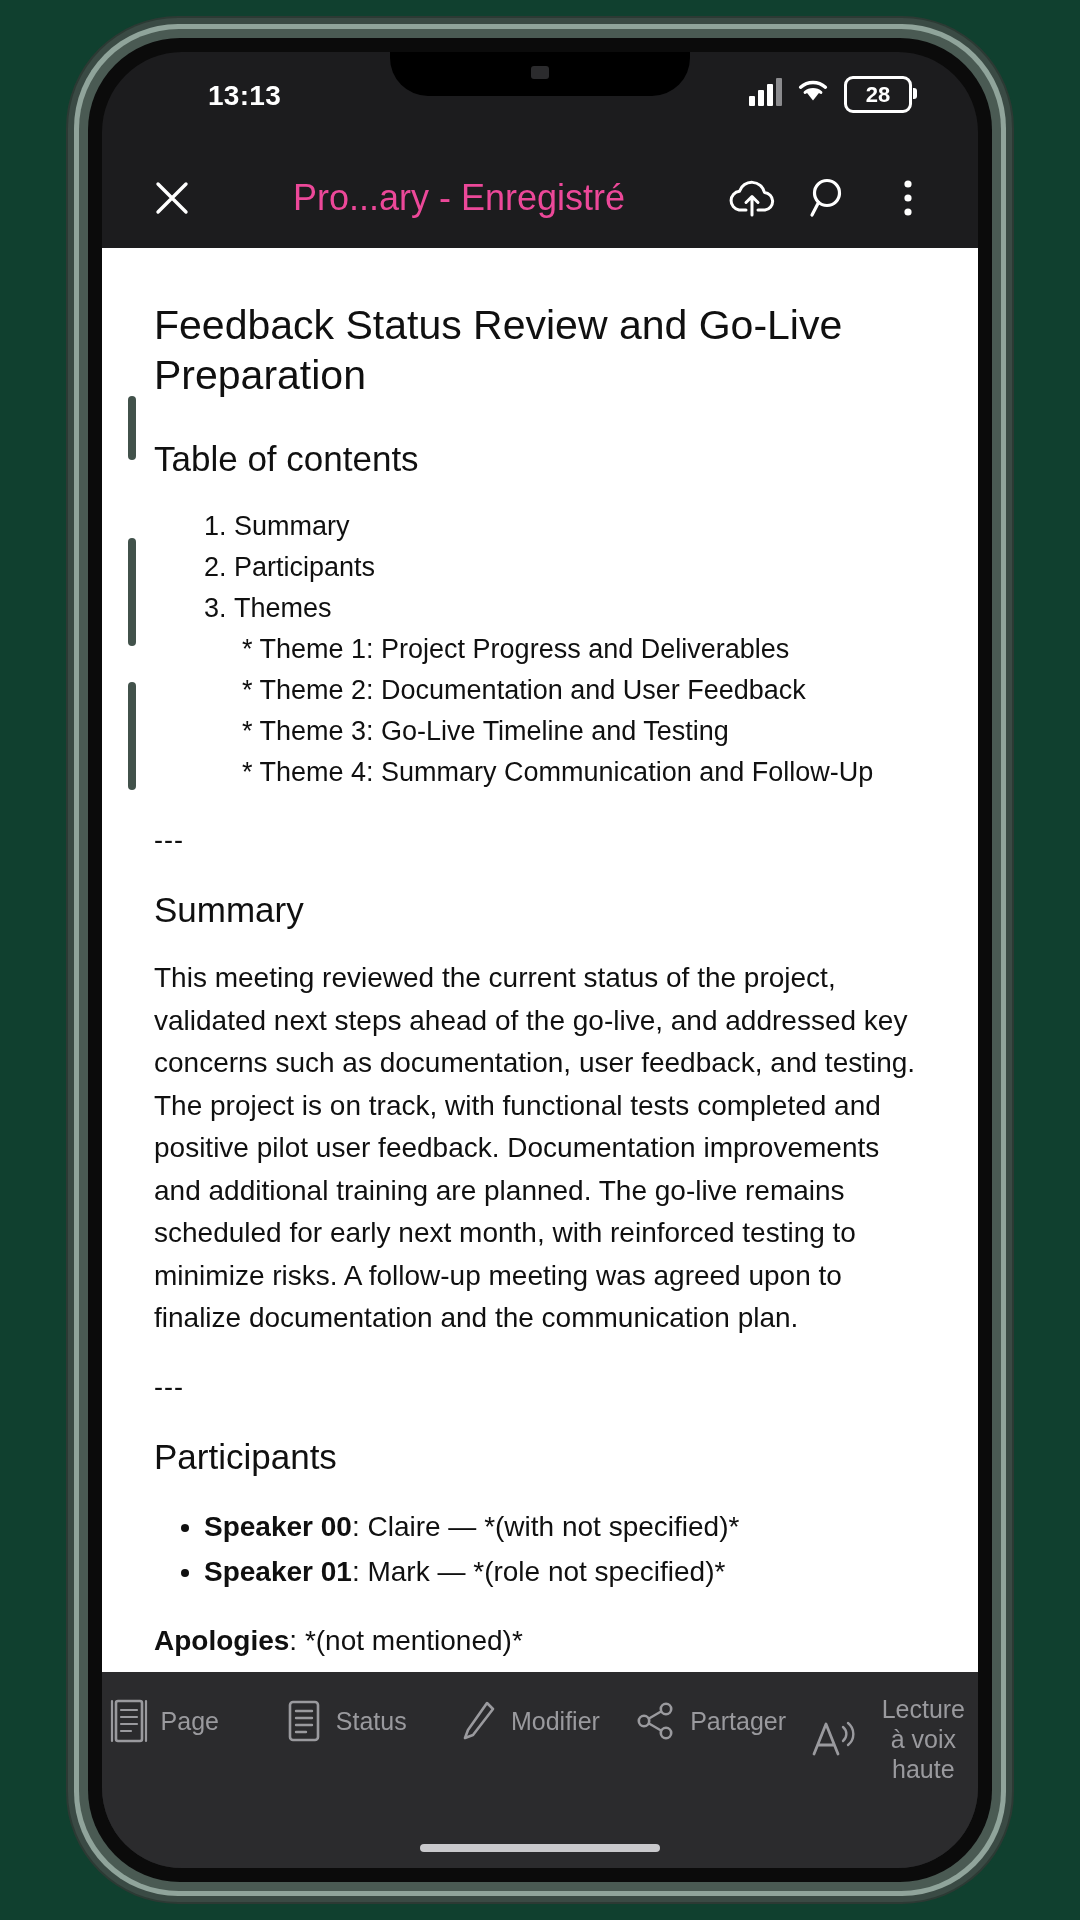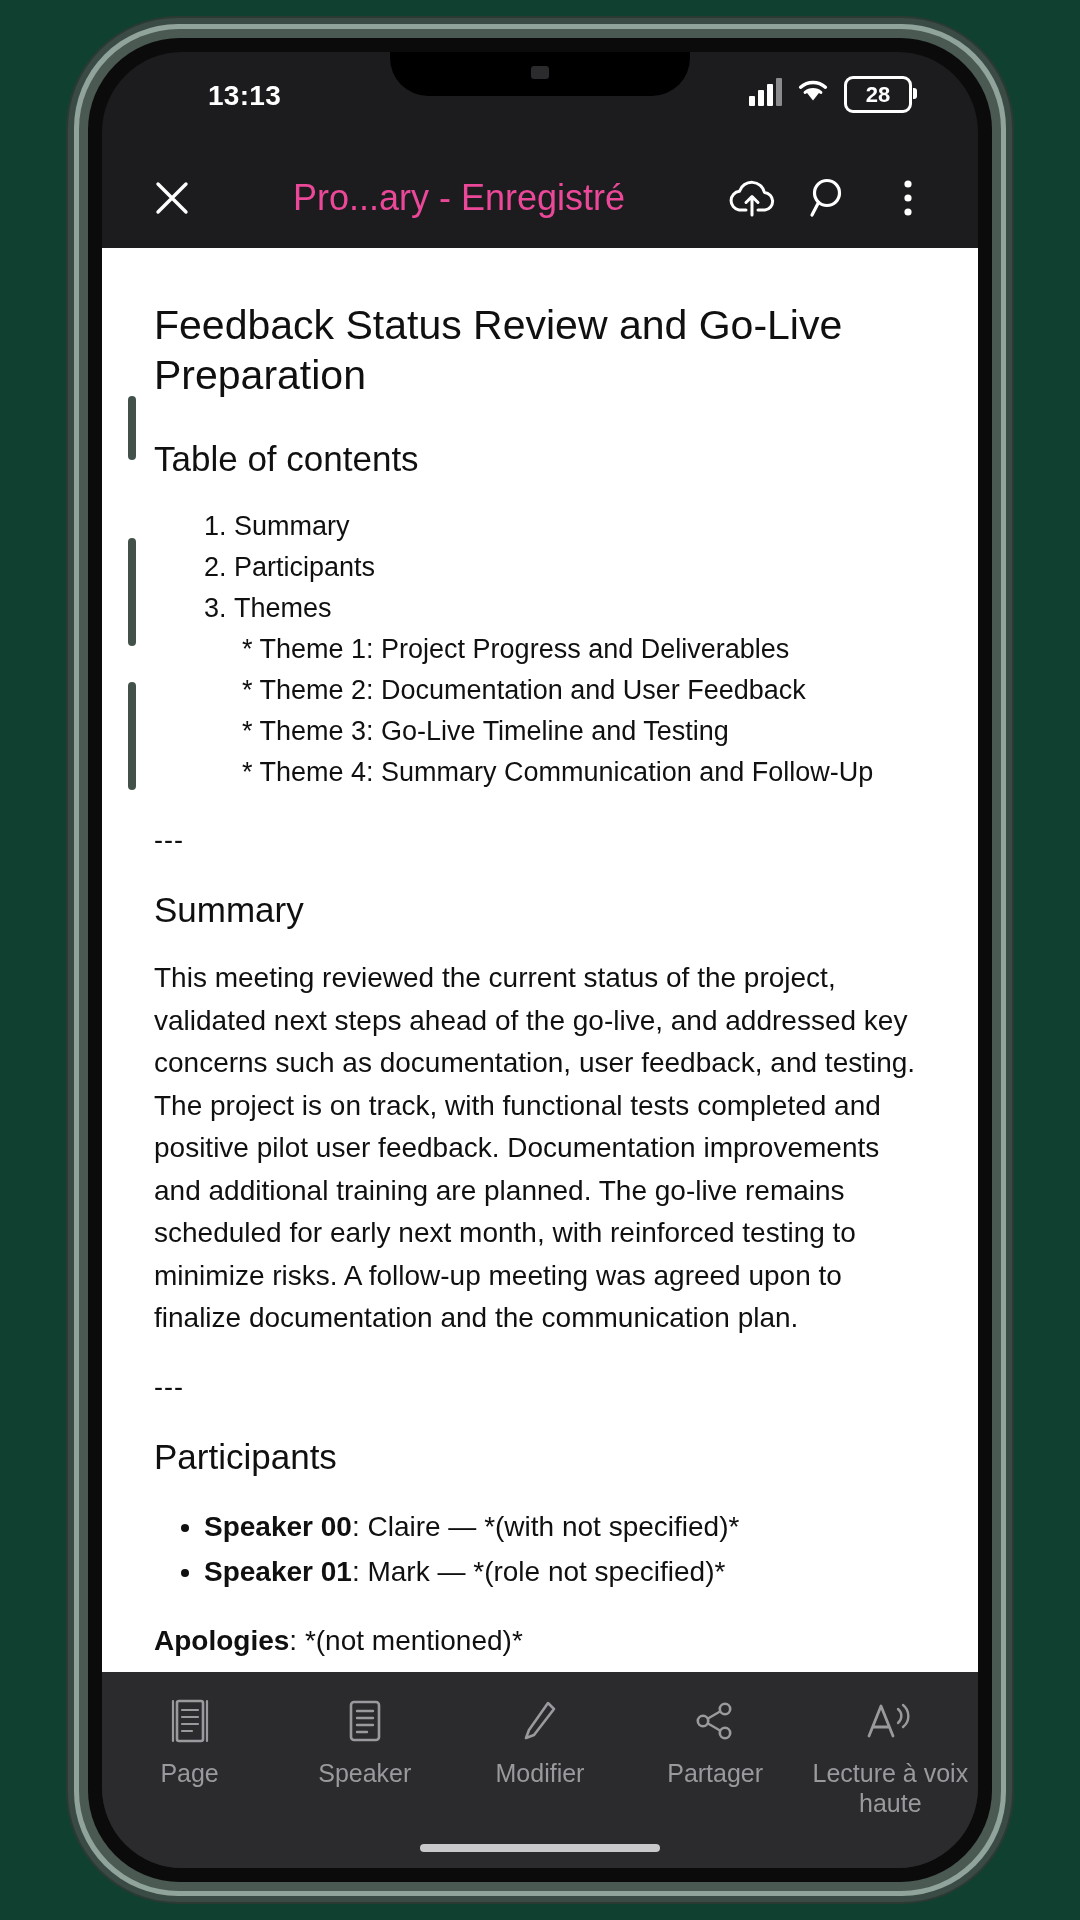--- a/index.html
+++ b/index.html
@@ -252,21 +252,20 @@
     background: #2b2b2d;
     display: flex;
     align-items: flex-start;
     justify-content: space-around;
     padding-top: 22px;
     box-sizing: border-box;
   }
   .tool {
     width: 166px;
     display: flex;
-    flex-direction: column;
     align-items: center;
     gap: 10px;
     color: #9a9a9e;
   }
   .tool .glyph {
     height: 54px;
     display: flex;
     align-items: center;
     justify-content: center;
   }
@@ -405,21 +404,21 @@
                 <div class="lbl">Page</div>
               </div>
 
               <div class="tool">
                 <div class="glyph">
                   <svg width="44" height="50" viewBox="0 0 44 50">
                     <rect x="8" y="6" width="28" height="38" rx="3" stroke="#9a9a9e" stroke-width="2.6" fill="none"></rect>
                     <path d="M14 15 H30 M14 22 H30 M14 29 H30 M14 36 H24" stroke="#9a9a9e" stroke-width="2.4" stroke-linecap="round"></path>
                   </svg>
                 </div>
-                <div class="lbl">Speaker</div>
+                <div class="lbl">Status</div>
               </div>
 
               <div class="tool">
                 <div class="glyph">
                   <svg width="44" height="50" viewBox="0 0 44 50">
                     <path d="M30 7 L36 13 L16 39 L8 42 L11 34 Z" stroke="#9a9a9e" stroke-width="2.6" fill="none" stroke-linejoin="round"></path>
                   </svg>
                 </div>
                 <div class="lbl">Modifier</div>
               </div>

